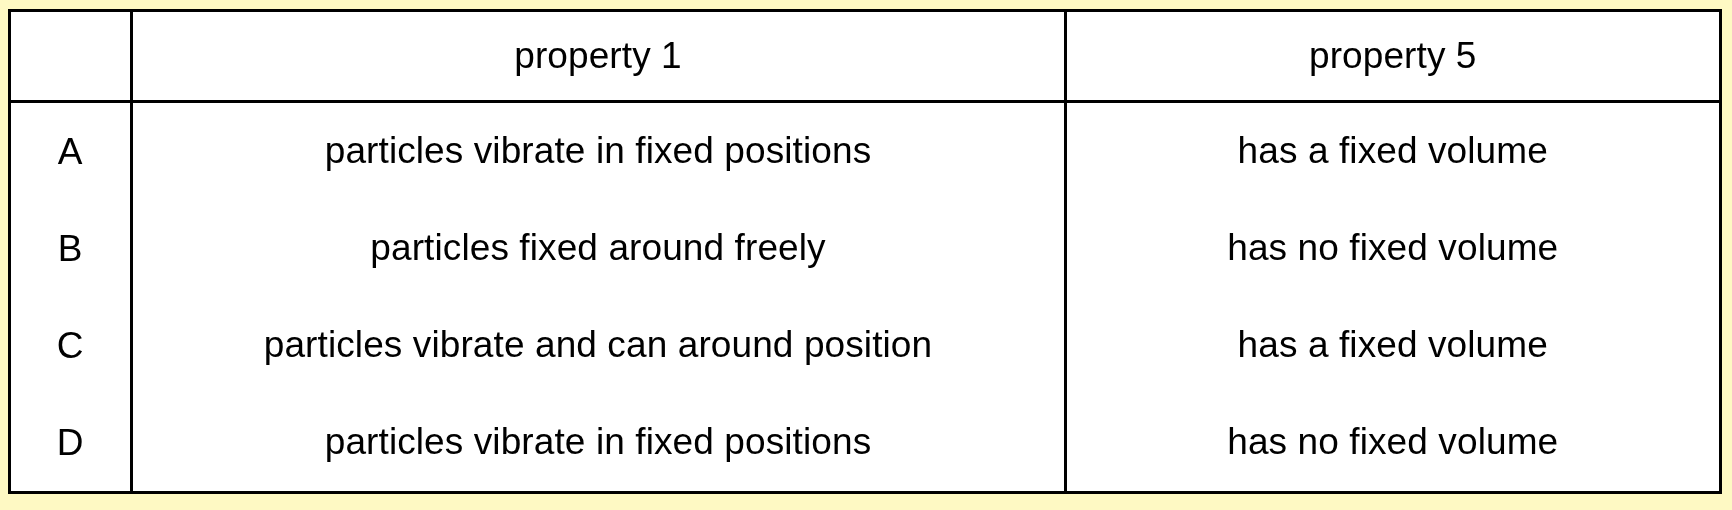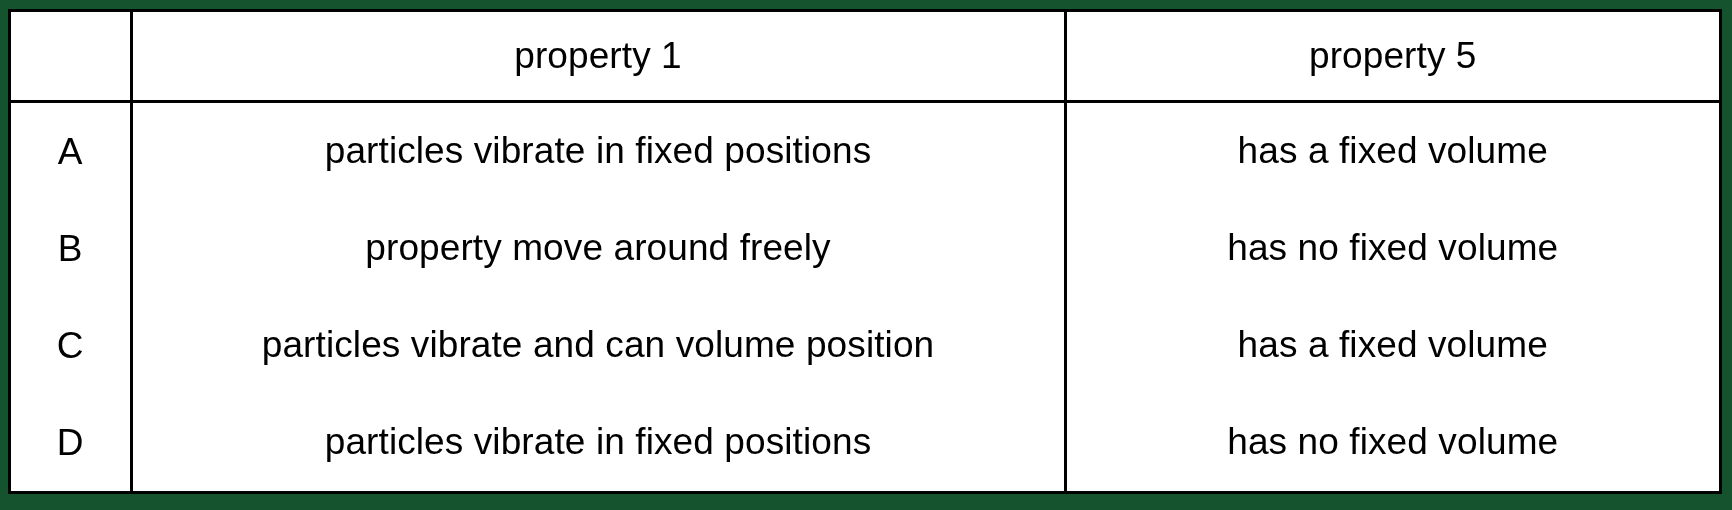--- a/index.html
+++ b/index.html
@@ -12,21 +12,21 @@
     height: 510px;
     font-family: "Liberation Sans", sans-serif;
     color: #000000;
     overflow: hidden;
   }
 
   #page {
     position: relative;
     width: 1732px;
     height: 510px;
-    background: #14532d;
+    background: #fef9c3;
   }
 
   
   .table-wrap {
     position: absolute;
     left: 8px;
     top: 9px;
     width: 1714px;
     height: 485px;
     box-sizing: border-box;
@@ -114,31 +114,31 @@
             <span class="cell-text">particles vibrate in fixed positions</span>
           </td>
           <td>
             <span class="cell-text">has a fixed volume</span>
           </td>
         </tr>
 
         <tr class="data-row">
           <td class="sep-right-thick row-letter">B</td>
           <td class="sep-right-thick">
-            <span class="cell-text">property move around freely</span>
+            <span class="cell-text">particles fixed around freely</span>
           </td>
           <td>
             <span class="cell-text">has no fixed volume</span>
           </td>
         </tr>
 
         <tr class="data-row">
           <td class="sep-right-thick row-letter">C</td>
           <td class="sep-right-thick">
-            <span class="cell-text">particles vibrate and can volume position</span>
+            <span class="cell-text">particles vibrate and can around position</span>
           </td>
           <td>
             <span class="cell-text">has a fixed volume</span>
           </td>
         </tr>
 
         <tr class="data-row">
           <td class="sep-right-thick row-letter">D</td>
           <td class="sep-right-thick">
             <span class="cell-text">particles vibrate in fixed positions</span>

